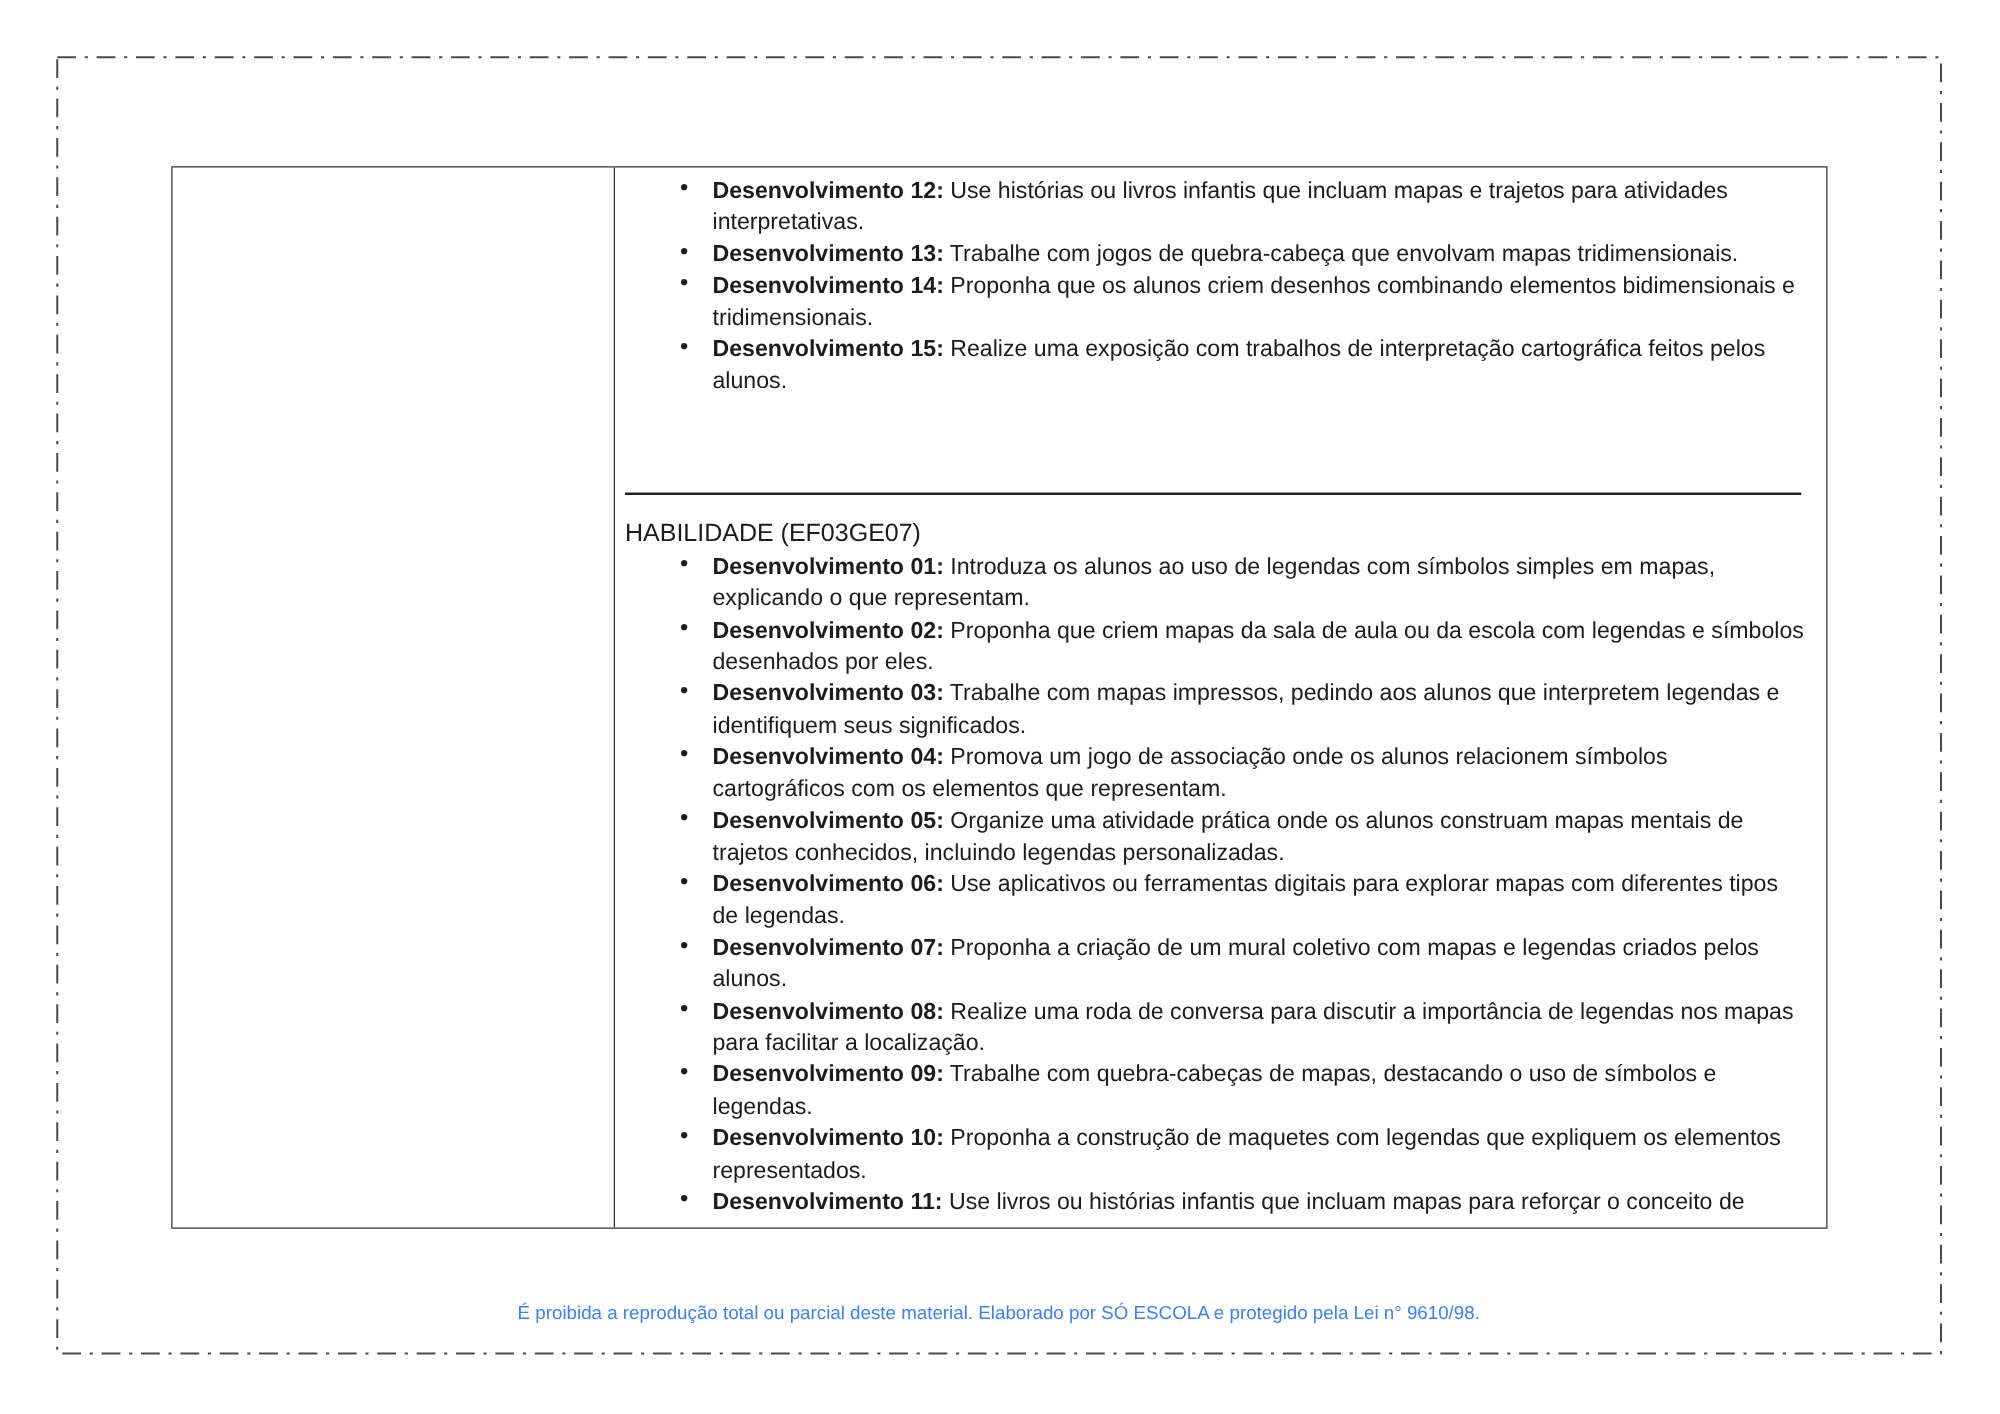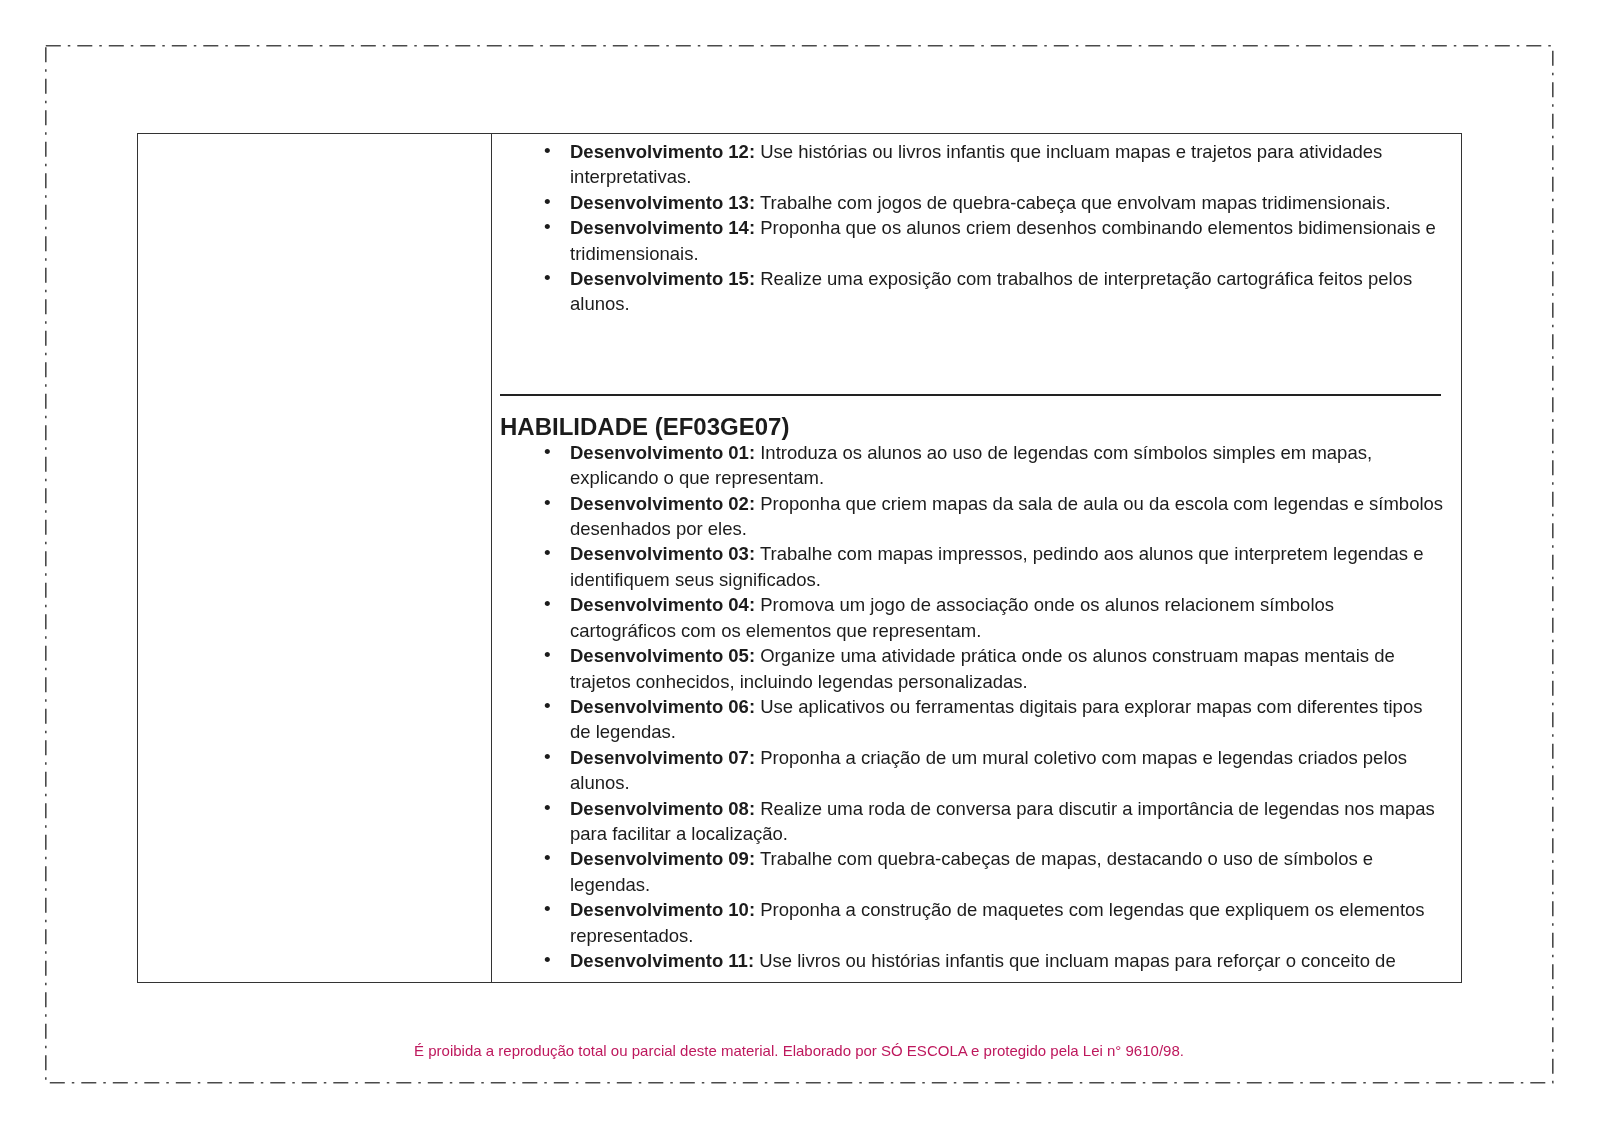--- a/index.html
+++ b/index.html
@@ -41,22 +41,22 @@
   .spacer  { height:77px; }
   .separator {
     margin-left:8px;
     width:941px;
     border-top:2px solid #222222;
     height:0;
   }
   .sep-gap { height:18px; }
   .heading {
     padding-left:8px;
-    font-size:24px;
-    font-weight:700;
+    font-size:20px;
+    font-weight:400;
     line-height:26px;
   }
 
   .footer {
     position:absolute; left:45px; width:1508px; top:1041px;
     text-align:center;
     font-size:15px;
     line-height:20px;
   }
 </style>
@@ -96,15 +96,15 @@
           <div class="bullet-item"><span class="bullet">•</span><span class="lbl">Desenvolvimento 07:</span> Proponha a criação de um mural coletivo com mapas e legendas criados pelos alunos.</div>
           <div class="bullet-item"><span class="bullet">•</span><span class="lbl">Desenvolvimento 08:</span> Realize uma roda de conversa para discutir a importância de legendas nos mapas para facilitar a localização.</div>
           <div class="bullet-item"><span class="bullet">•</span><span class="lbl">Desenvolvimento 09:</span> Trabalhe com quebra-cabeças de mapas, destacando o uso de símbolos e legendas.</div>
           <div class="bullet-item"><span class="bullet">•</span><span class="lbl">Desenvolvimento 10:</span> Proponha a construção de maquetes com legendas que expliquem os elementos representados.</div>
           <div class="bullet-item"><span class="bullet">•</span><span class="lbl">Desenvolvimento 11:</span> Use livros ou histórias infantis que incluam mapas para reforçar o conceito de</div>
         </div>
 
     </div>
   </div>
 
-  <div class="footer" style="color: #be185d;">É proibida a reprodução total ou parcial deste material. Elaborado por SÓ ESCOLA e protegido pela Lei n° 9610/98.</div>
+  <div class="footer" style="color: #3b82f6;">É proibida a reprodução total ou parcial deste material. Elaborado por SÓ ESCOLA e protegido pela Lei n° 9610/98.</div>
 
 </div>
 
 </body></html>

